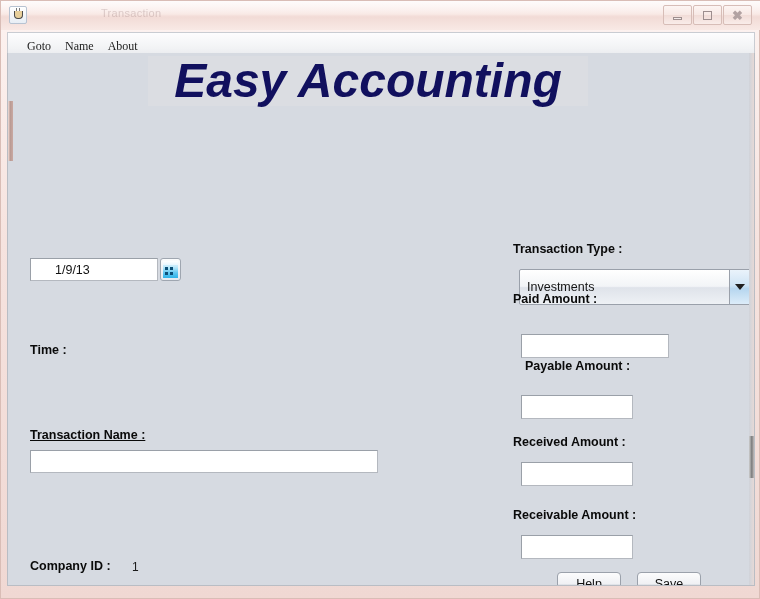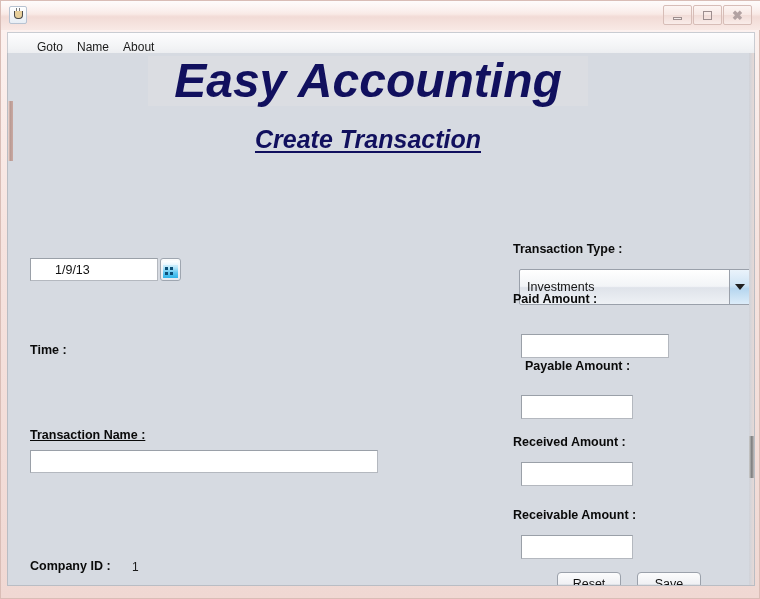--- a/index.html
+++ b/index.html
@@ -132,21 +132,22 @@
     position: absolute;
     left: 6px; top: 31px;
     width: 748px;
     height: 29px;
     background: linear-gradient(to bottom, #fdfdfe 0%, #f2f3f5 55%, #e4e6ea 100%);
     border: 1px solid #c9ccd2;
     border-bottom: 1px solid #b9bcc2;
     box-sizing: border-box;
     display: flex;
     align-items: center;
-    padding-left: 22px;
+    padding-left: 12px;
+    font-family: Liberation Serif, serif;
   }
   .menu-item {
     font-size: 12px;
     color: #1b1b1b;
     padding: 2px 7px;
     cursor: default;
     white-space: nowrap;
   }
 
   
@@ -331,20 +332,21 @@
 
   <div class="titlebar">
     <div class="titlebar-sheen"></div>
 
     <div class="app-icon">
       <div class="steam"></div>
       <div class="steam2"></div>
       <div class="cup"></div>
     </div>
 
+    <div class="title-text">Transaction</div>
 
     <div class="winbtns">
       <div class="winbtn">
         <div class="glyph">
           <div class="min-mark"></div>
         </div>
       </div>
       <div class="winbtn">
         <div class="glyph">
           <div class="max-mark"></div>
@@ -362,21 +364,20 @@
     <div class="menu-item">Goto</div>
     <div class="menu-item">Name</div>
     <div class="menu-item">About</div>
   </div>
 
   <div class="content">
 
     <div class="left-accent"></div>
 
     <div class="app-title">Easy Accounting</div>
-    <div class="page-subtitle">Create Transaction</div>
 
     <div class="tfield" style="left:22px; top:205px; width:128px; height:23px;" title="">1/9/13</div>
 
     <div class="cal-btn">
       <div class="cal-face">
         <div class="row1"></div>
         <div class="cell" style="left:2px; top:6px;"></div>
         <div class="cell" style="left:7px; top:6px;"></div>
         <div class="cell" style="left:2px; top:11px;"></div>
         <div class="cell" style="left:7px; top:11px;"></div>
@@ -405,21 +406,21 @@
 
     <div class="lbl" style="left:505px; top:306px;margin-left:12px;">Payable Amount :</div>
     <div class="tfield" style="left:513px; top:342px; width:112px; height:24px;"></div>
 
     <div class="lbl" style="left:505px; top:382px;">Received Amount :</div>
     <div class="tfield" style="left:513px; top:409px; width:112px; height:24px;"></div>
 
     <div class="lbl" style="left:505px; top:455px;">Receivable Amount :</div>
     <div class="tfield" style="left:513px; top:482px; width:112px; height:24px;"></div>
 
-    <div class="btn" style="left:549px; top:519px; width:64px; height:24px;">Reset</div>
+    <div class="btn" style="left:549px; top:519px; width:64px; height:24px;">Help</div>
     <div class="btn" style="left:629px; top:519px; width:64px; height:24px;">Save</div>
 
     <div class="scroll-strip">
       <div class="scroll-thumb"></div>
     </div>
 
   </div>
 </div>
 
 </body></html>

